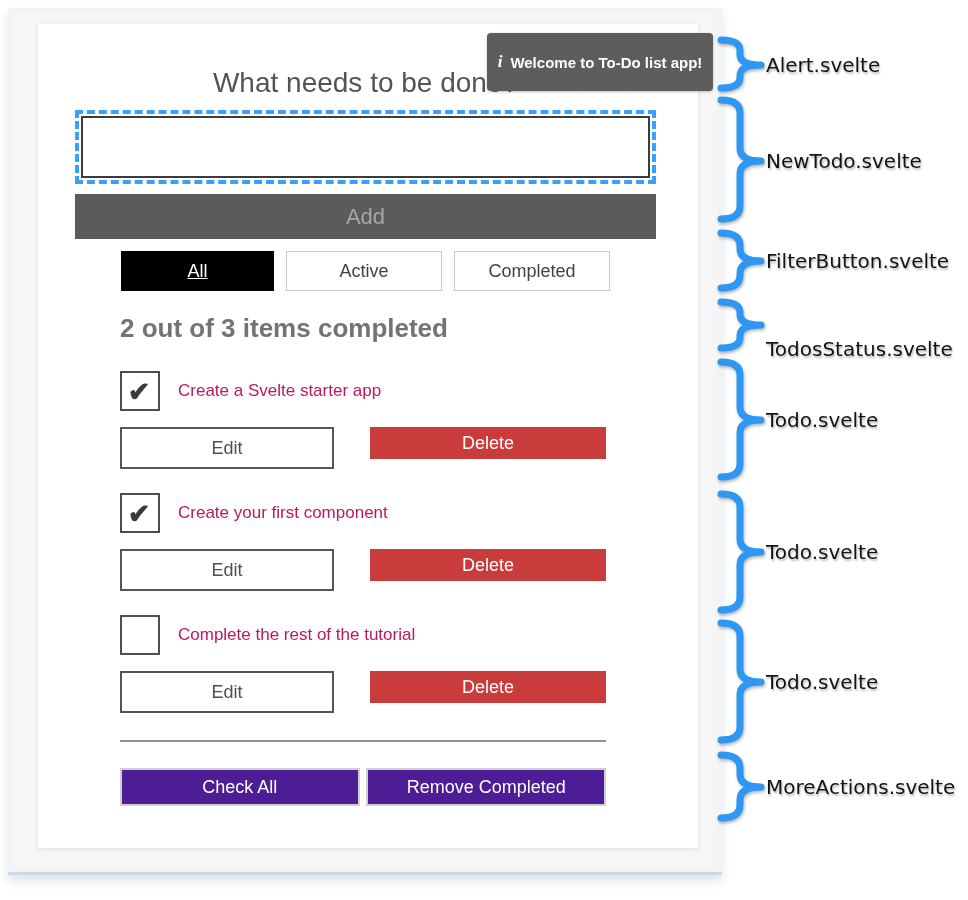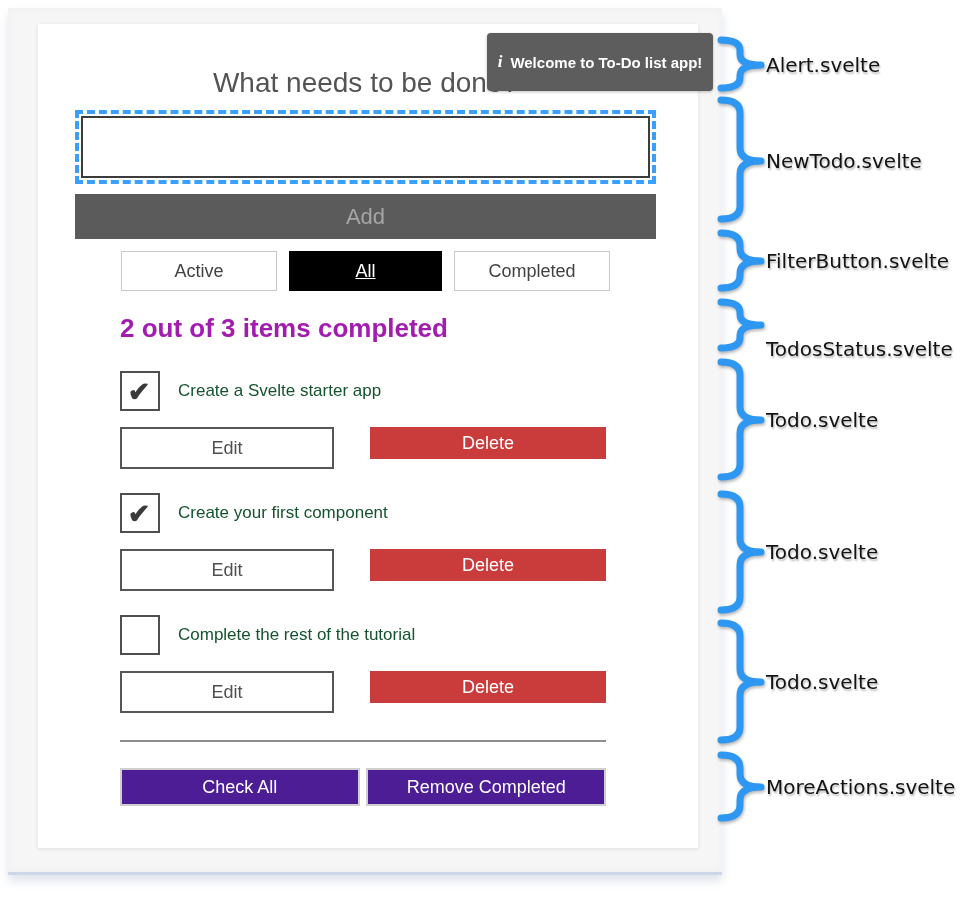--- a/index.html
+++ b/index.html
@@ -61,36 +61,36 @@
     font-size:18px;font-family:"Liberation Sans",sans-serif;cursor:pointer;
   }
   .filter-btn.w1{width:153px;} .filter-btn.w2{width:156px;}
   .filter-btn.selected{
     background:#000000;border:1px solid #000000;color:#ffffff;
     text-decoration:underline;font-weight:400;
   }
   
   .list-wrap{margin:0 50px 0 45px;}
   .status-heading{
-    margin:22px 0 0 0;font-size:26px;font-weight:700;color:#a21caf;line-height:30px;
+    margin:22px 0 0 0;font-size:26px;font-weight:700;color:#737373;line-height:30px;
   }
   .todo-list{list-style:none;margin:0;padding:0;}
   .todo{margin-top:28px;}
   .todo + .todo{margin-top:24px;}
   .todo-top{display:flex;align-items:center;}
   .checkbox{
     width:40px;height:40px;box-sizing:border-box;border:2px solid #4f4f4f;
     background:#fff;flex:0 0 40px;display:flex;align-items:center;
     justify-content:center;cursor:pointer;
   }
   .checkmark{
     font-size:27px;line-height:27px;color:#3a3a3a;font-weight:700;
     transform:translate(-1px,1px);
   }
-  .todo-label{margin-left:18px;font-size:17px;color:#14532d;}
+  .todo-label{margin-left:18px;font-size:17px;color:#be185d;}
   .todo-actions{
     margin-top:16px;display:flex;justify-content:space-between;
   }
   .edit-btn{
     width:44%;height:42px;background:#ffffff;border:2px solid #565656;
     color:#4f4f4f;font-size:18px;font-family:Liberation Sans, sans-serif;cursor:pointer;
   }
   .delete-btn{
     width:48.6%;height:32px;background:#ca3c3c;border:2px solid #ca3c3c;
     color:#ffffff;font-size:18px;font-family:"Liberation Sans",sans-serif;cursor:pointer;
@@ -125,22 +125,22 @@
 
       <h1 class="app-title">What needs to be done?</h1>
 
       <div class="input-ring">
         <input class="new-todo-input" type="text" value="" style="">
       </div>
 
       <button class="add-btn">Add</button>
 
       <div class="filter-row">
+        <button class="filter-btn w1 selected">All</button>
         <button class="filter-btn w2">Active</button>
-        <button class="filter-btn w1 selected">All</button>
         <button class="filter-btn w2">Completed</button>
       </div>
 
       <div class="list-wrap">
         <h2 class="status-heading">2 out of 3 items completed</h2>
 
         <ul class="todo-list">
 
           <li class="todo">
             <div class="todo-top">

